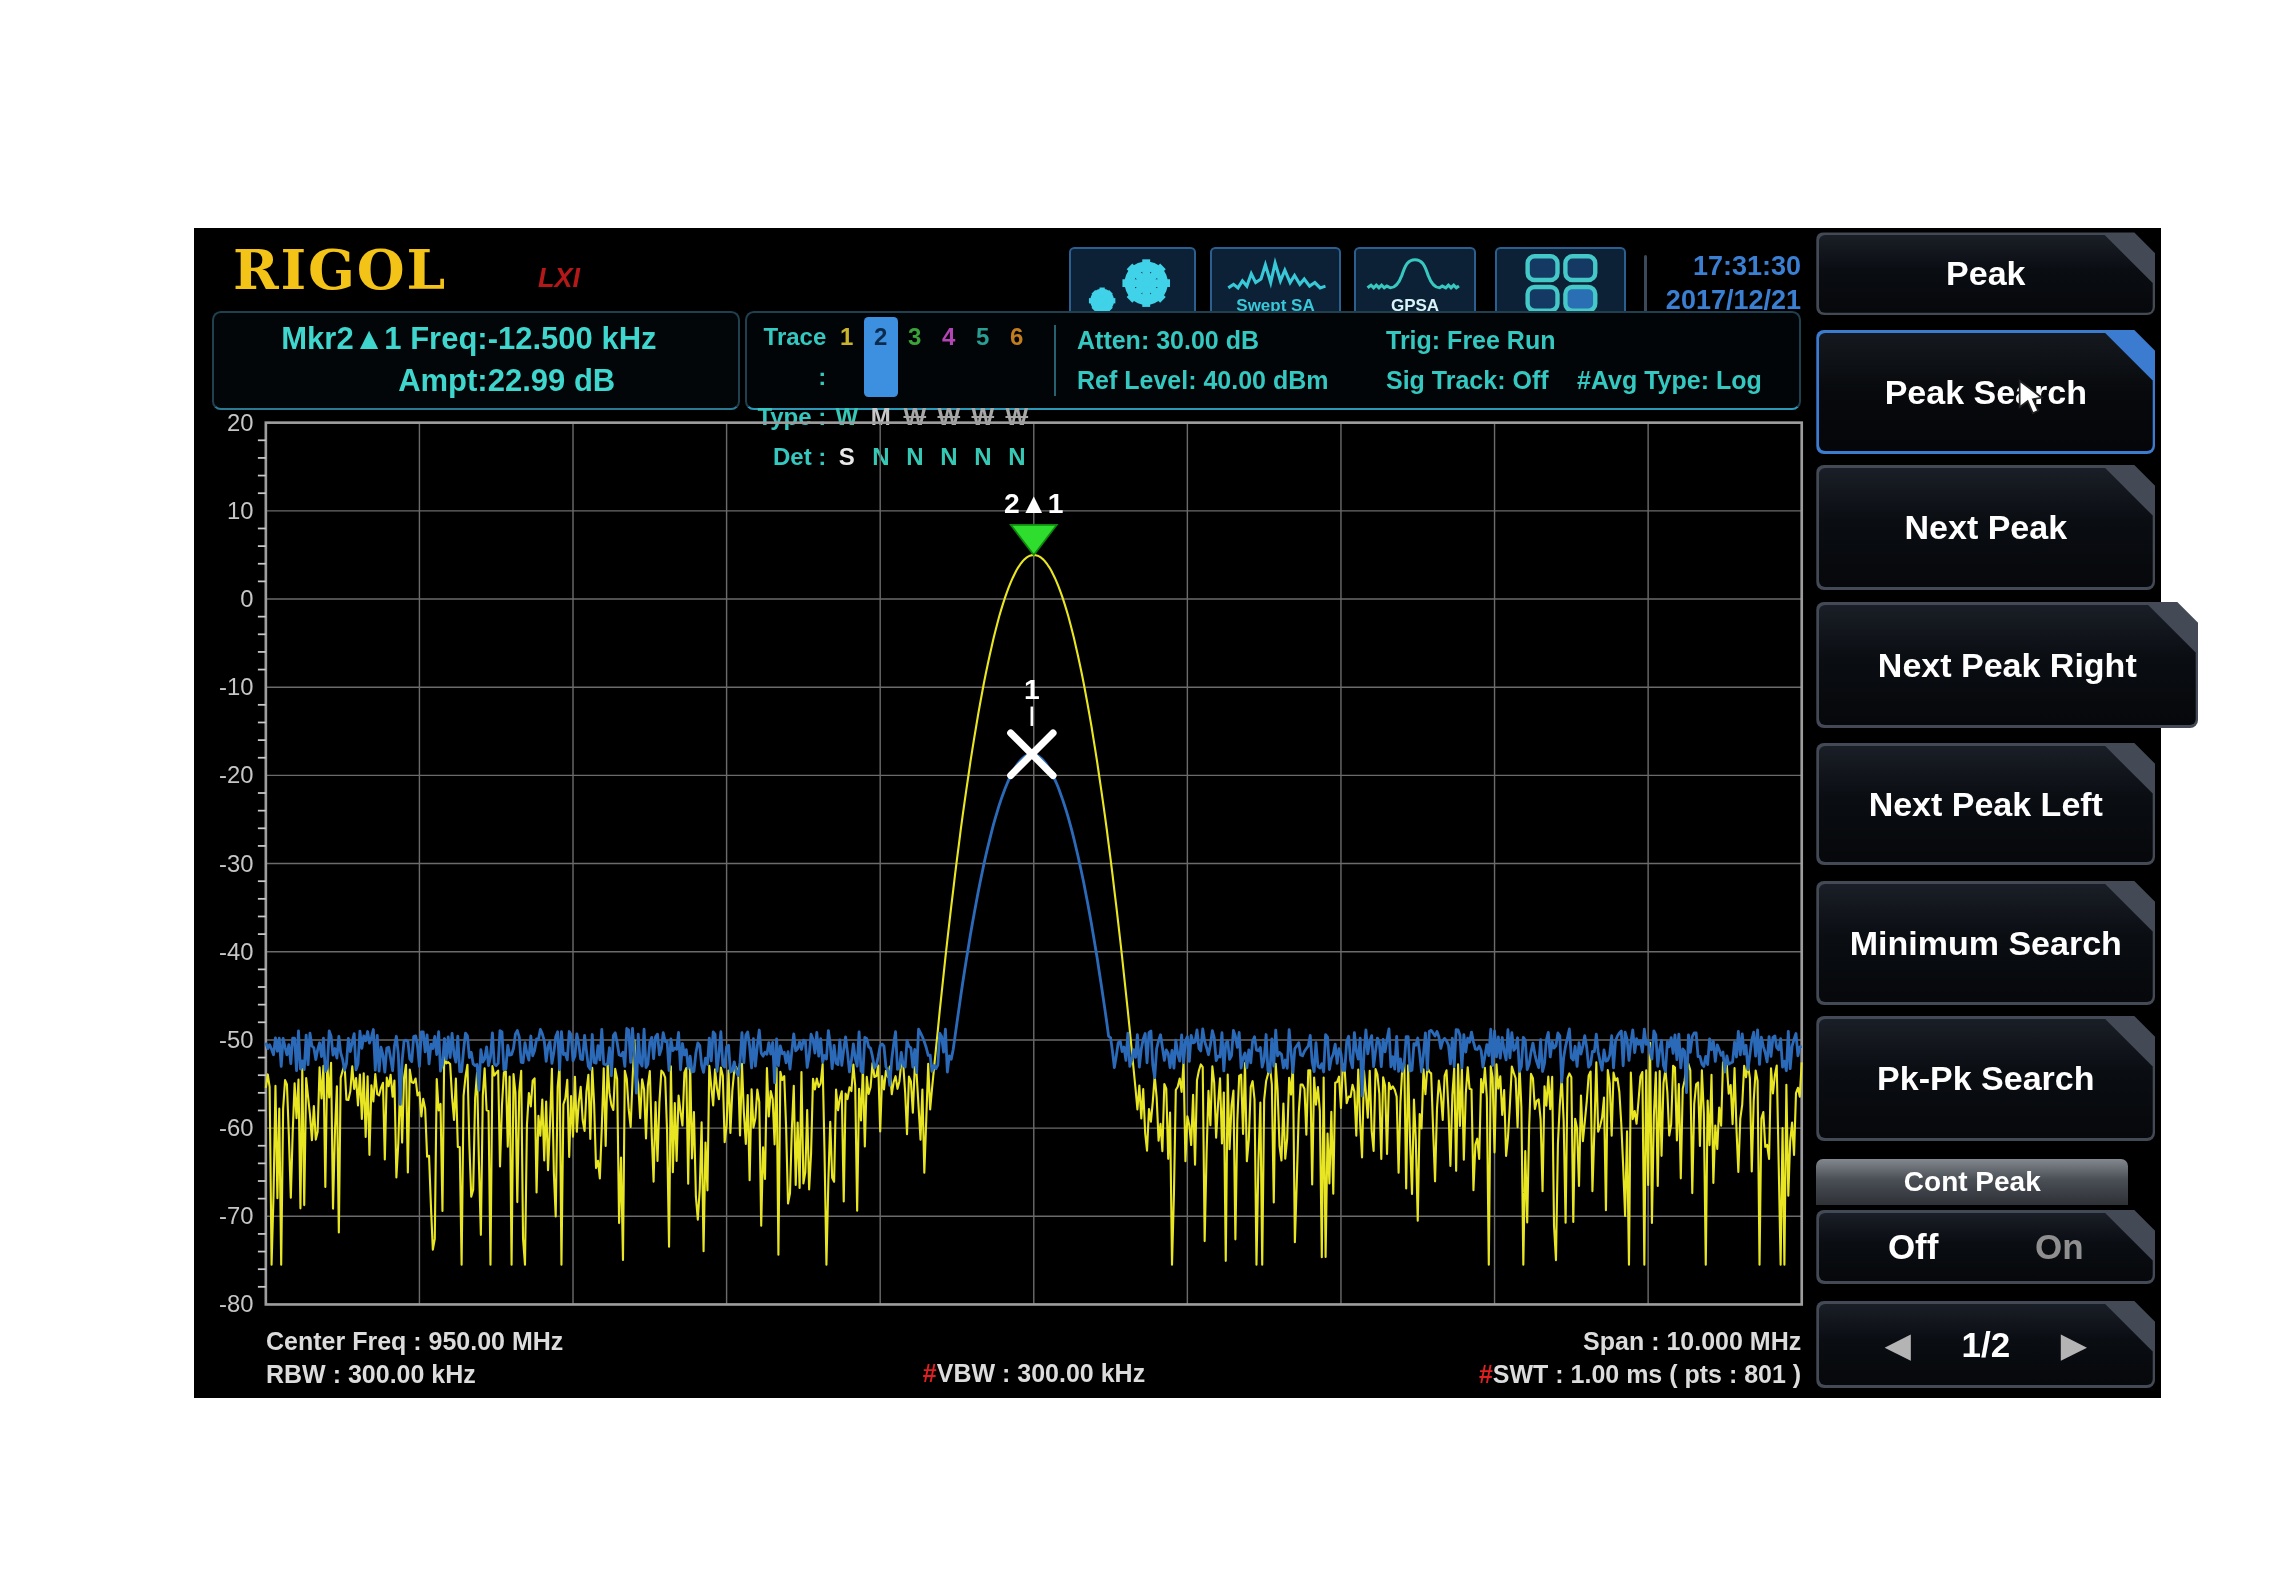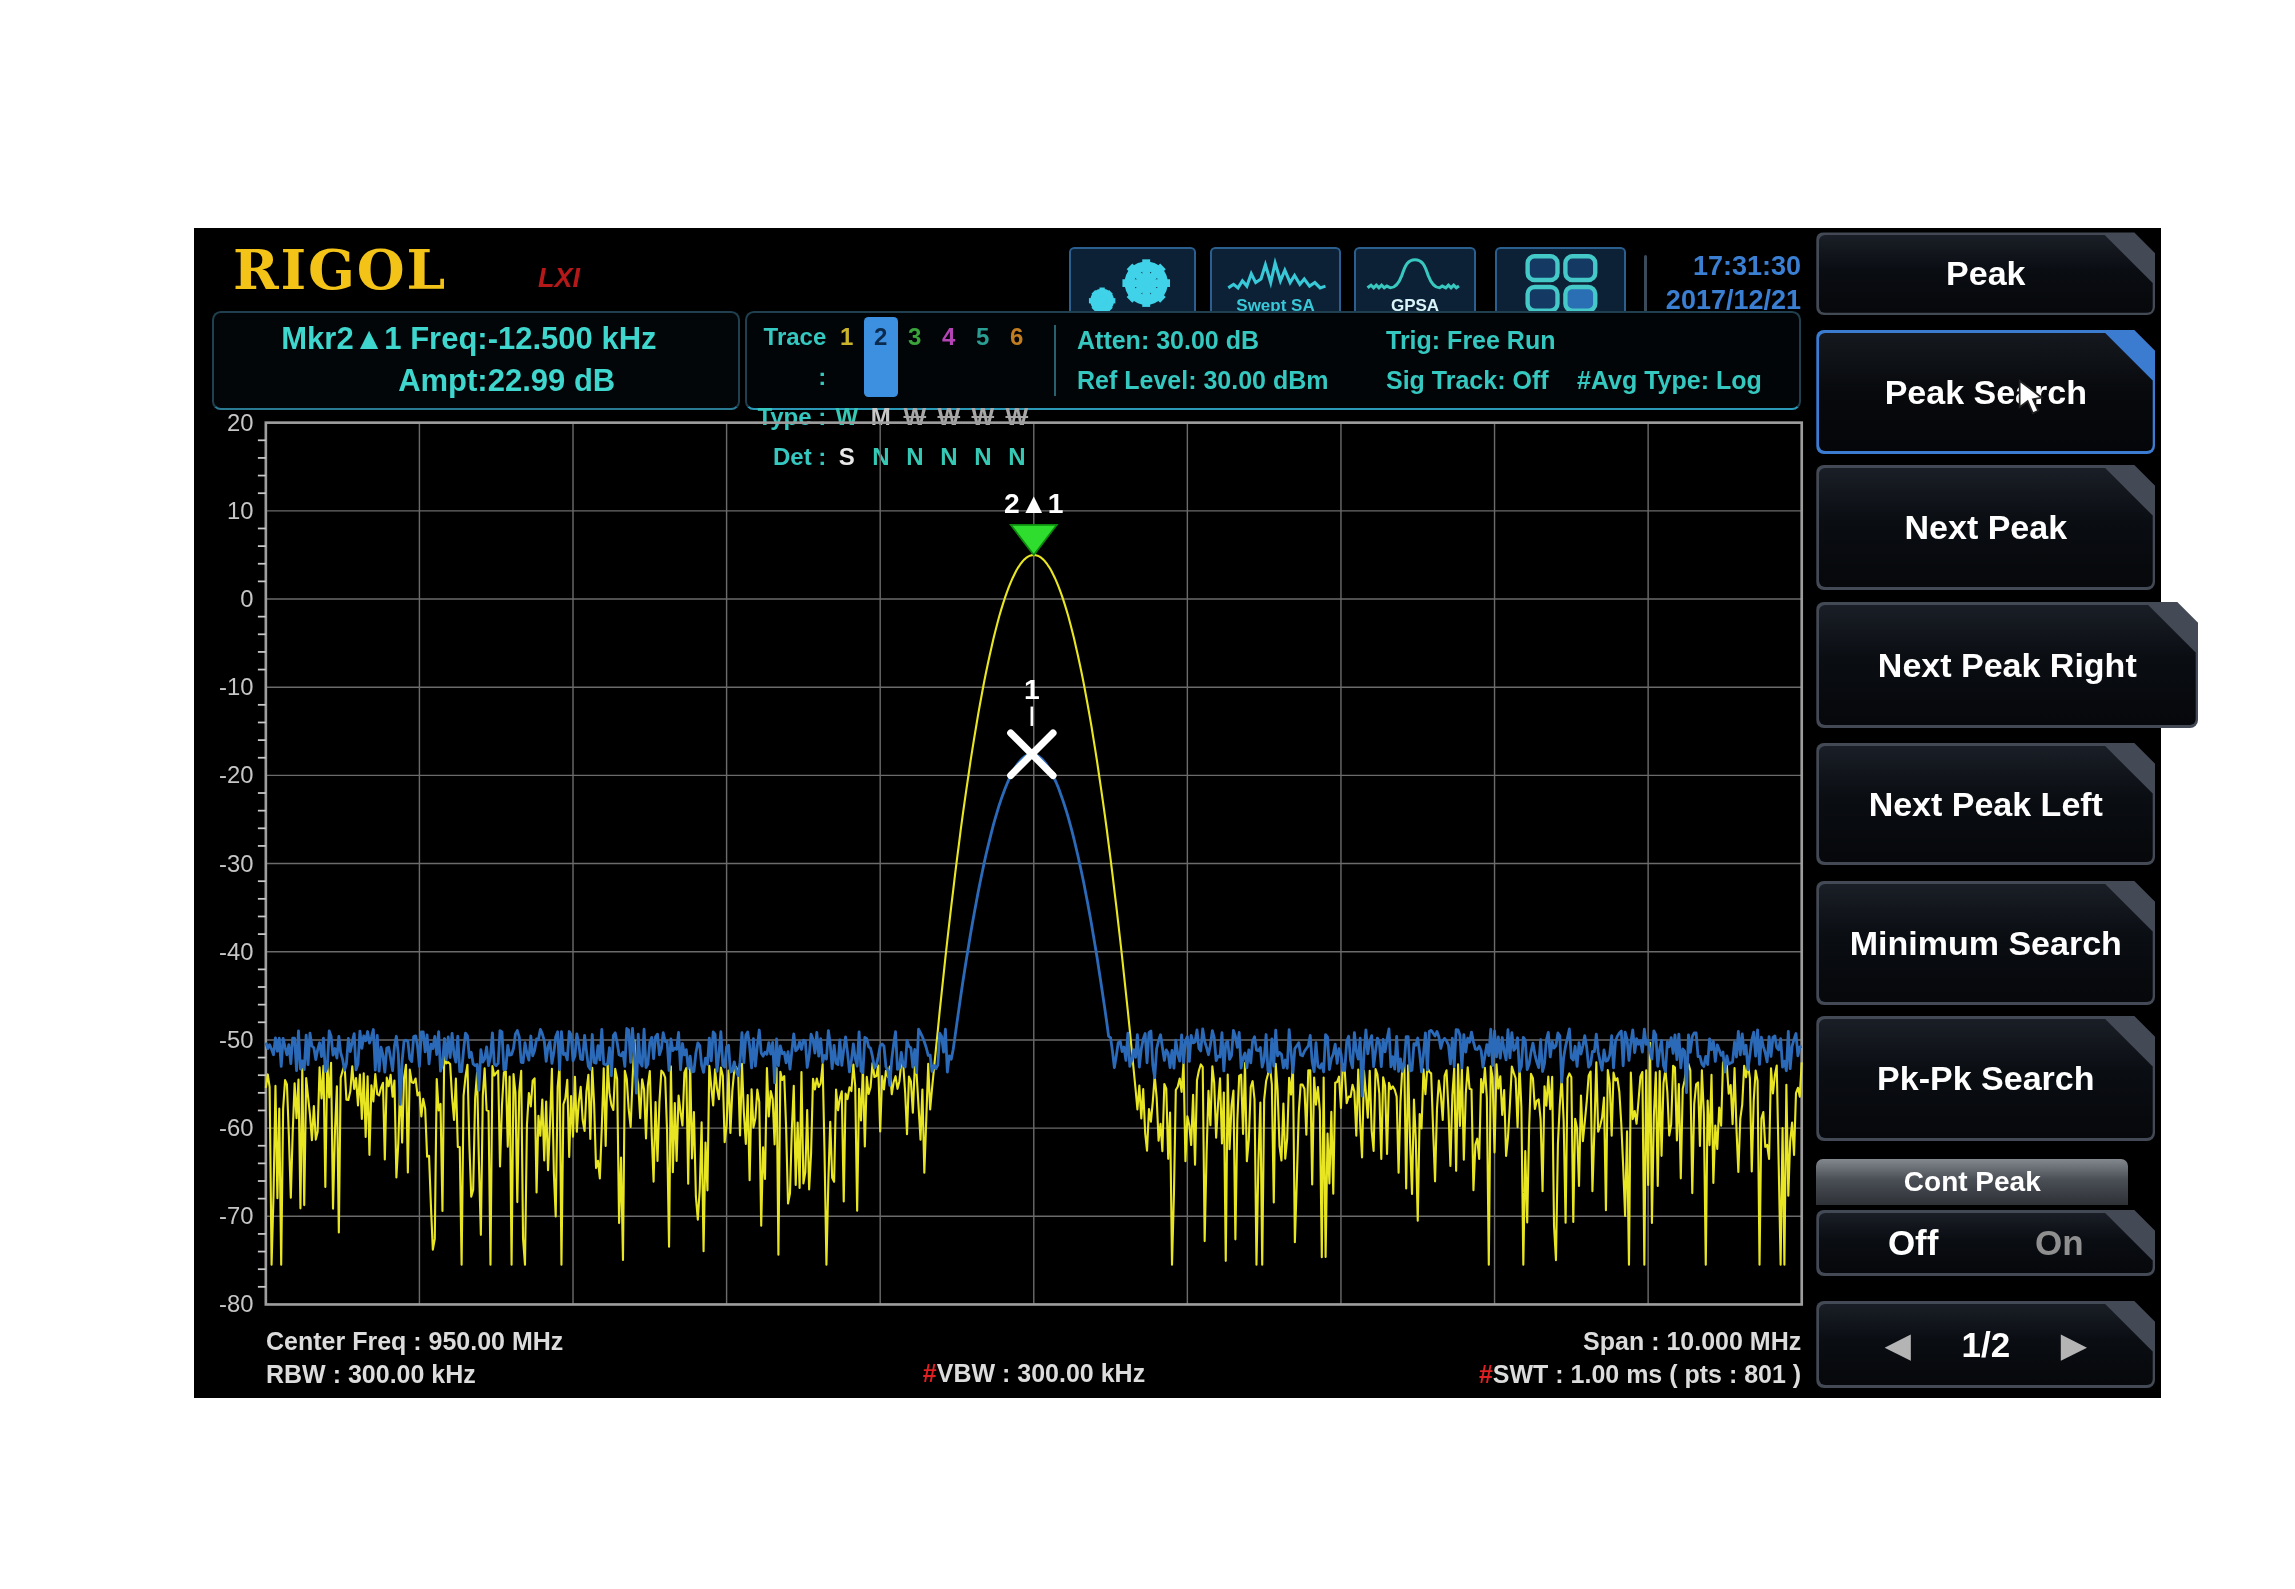--- a/index.html
+++ b/index.html
@@ -186,21 +186,21 @@
           <span class="tt-cell" style="color: rgb(53, 200, 180);">N</span>
           <span class="tt-cell" style="color: rgb(53, 200, 180);">N</span>
           <span class="tt-cell" style="color: rgb(53, 200, 180);">N</span>
           <span class="tt-cell" style="color: rgb(53, 200, 180);">N</span>
           <span class="tt-cell" style="color: rgb(53, 200, 180);">N</span>
         </div>
       </div>
       <div class="set-vdiv"></div>
       <div class="set-col col-atten">
         <div>Atten: 30.00 dB</div>
-        <div>Ref Level: 30.00 dBm</div>
+        <div>Ref Level: 40.00 dBm</div>
       </div>
       <div class="set-col col-trig">
         <div>Trig: Free Run</div>
         <div>Sig Track: Off</div>
       </div>
       <div class="set-col col-avg">
         <div>#Avg Type: Log</div>
       </div>
     </div>
 
@@ -337,21 +337,21 @@
             <span>Minimum Search</span>
           </div>
       </div>
       <div class="skey menu" style="top:788px;height:125px;">
         <div class="skey-inner">
             <span>Pk-Pk Search</span>
           </div>
       </div>
 
       <div class="cp-title">Cont Peak</div>
-      <div class="skey offon" style="top:982px;height:66px;">
+      <div class="skey offon" style="top:982px;height:74px;">
         <div class="skey-inner">
           <span class="off">Off</span>
           <span class="on">On</span>
         </div>
       </div>
       <div class="skey pager" style="top:1073px;height:87px;">
         <div class="skey-inner">
           <span class="arrow">◀</span>
           <span class="pnum">1/2</span>
           <span class="arrow">▶</span>

